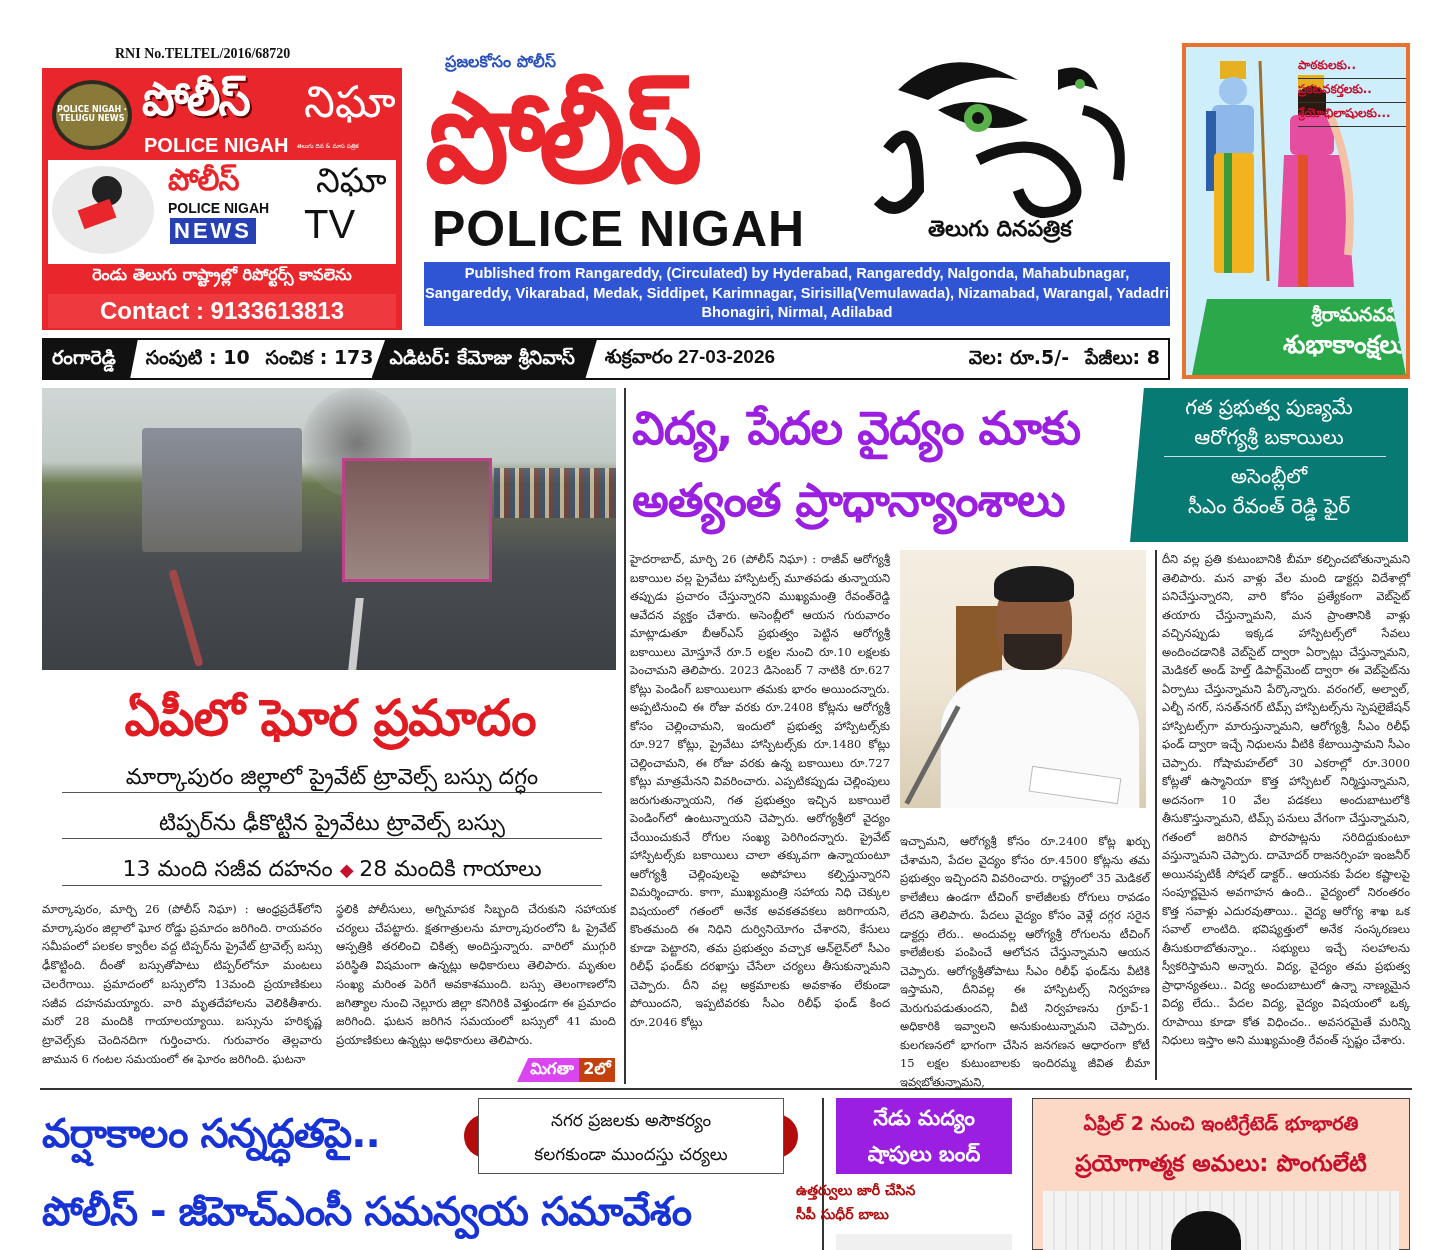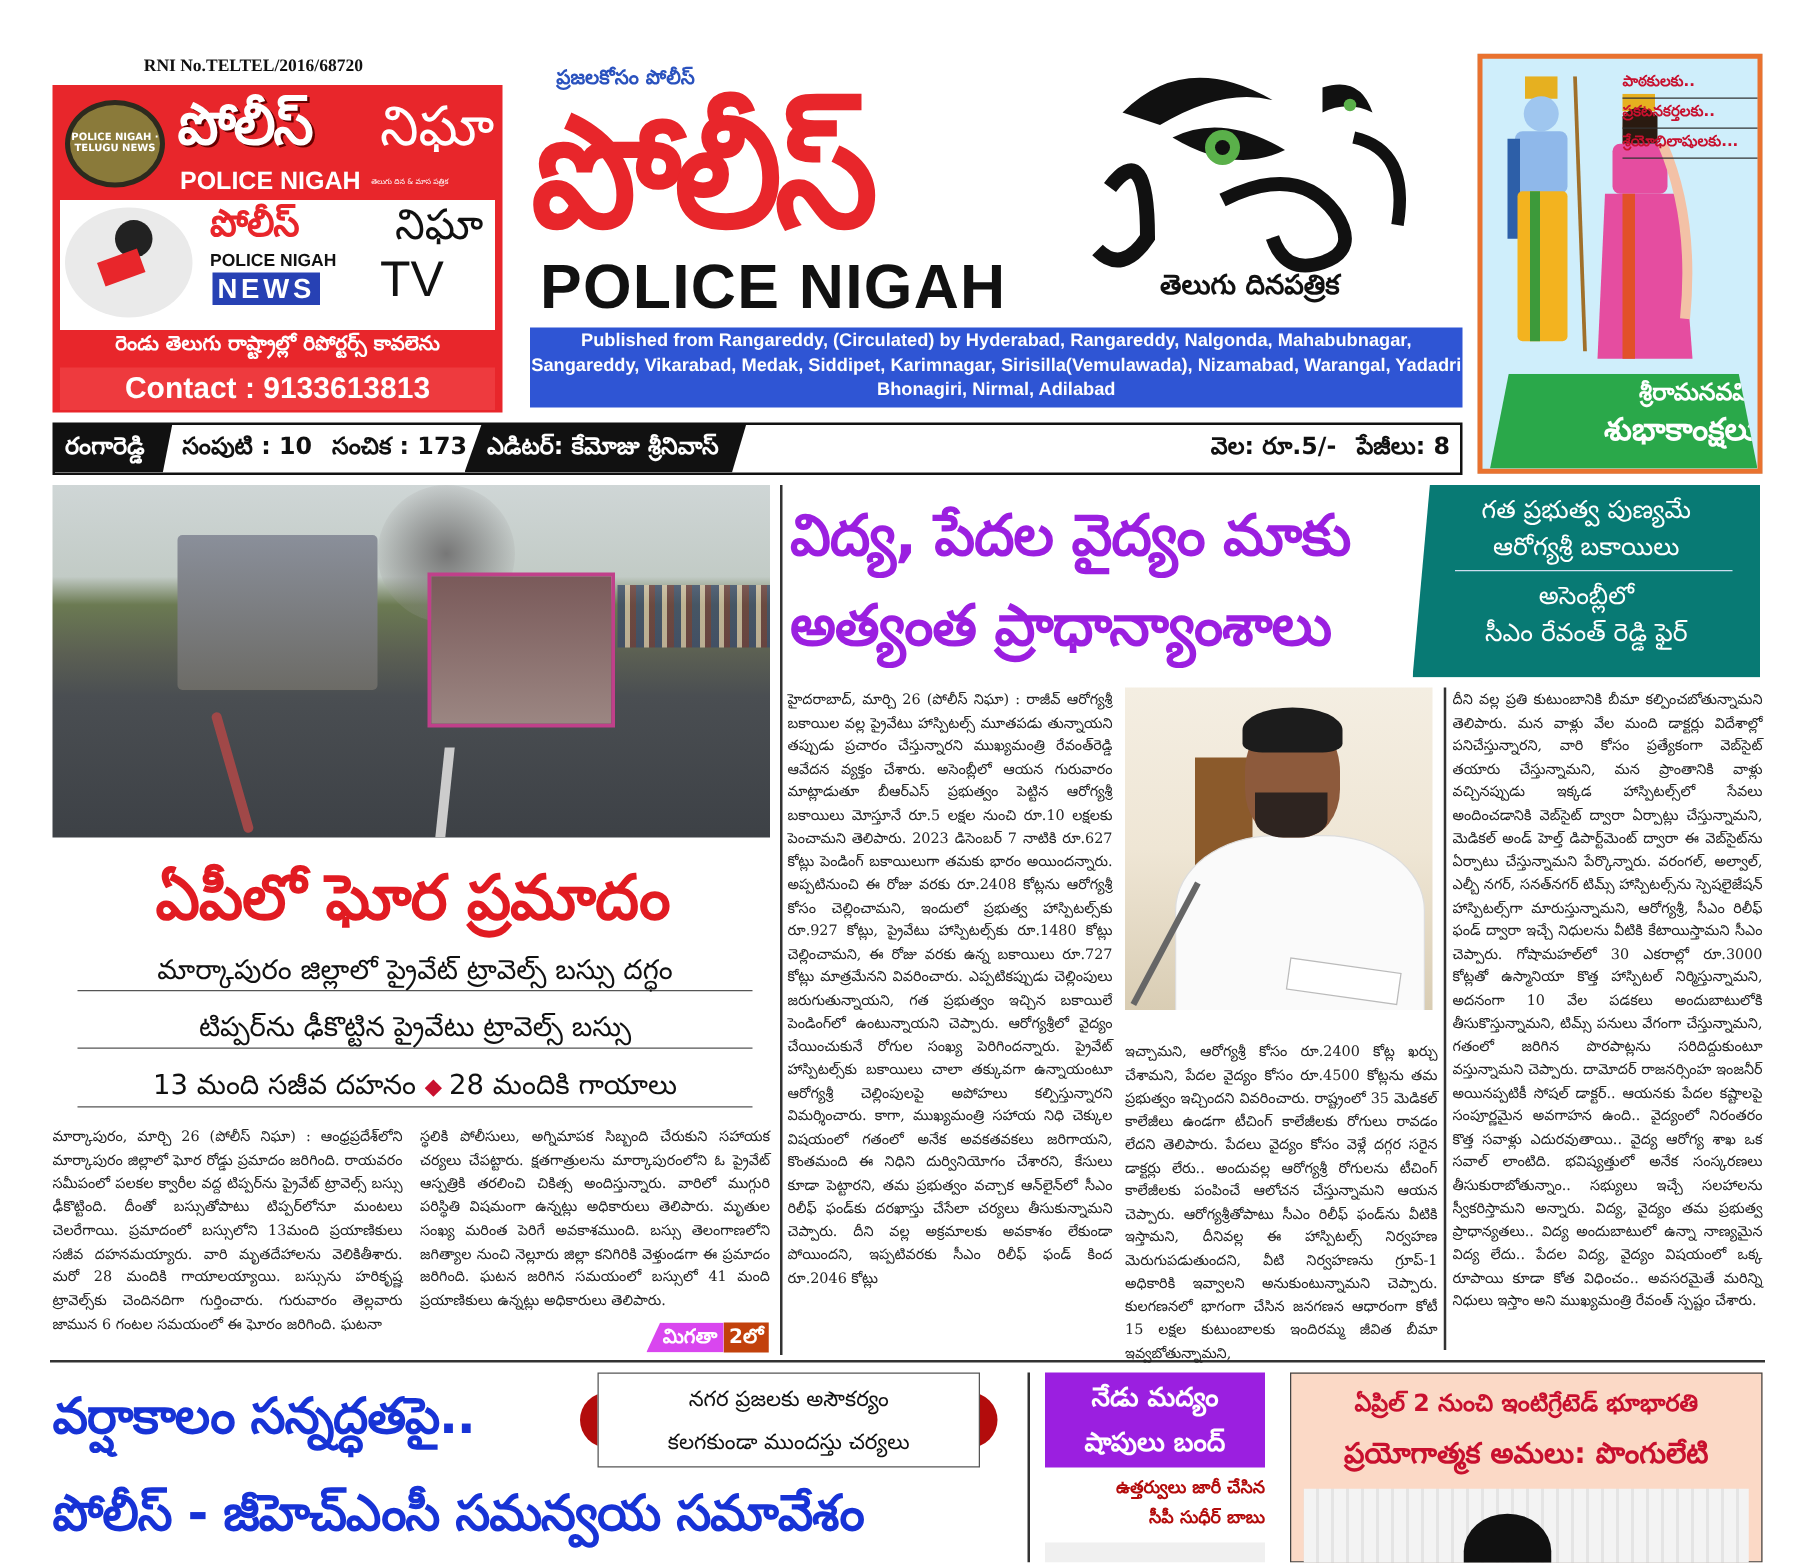--- a/index.html
+++ b/index.html
@@ -115,21 +115,21 @@
 
   
   .b-blue { left: 42px; color: #1733d6; font-weight: bold; font-size: 40px; line-height: 50px; letter-spacing: -1px; }
   .b-blue1 { top: 1108px; }
   .b-blue2 { top: 1186px; }
   .pill-wrap { left: 464px; top: 1098px; width: 334px; height: 76px; }
   .pill-red { position:absolute; left: 0; top: 16px; width: 334px; height: 44px; border-radius: 22px; background: #b30c0c; }
   .pill-box { position:absolute; left: 14px; top: 0; width: 306px; height: 76px; background: #fff; border: 1.5px solid #555;
               text-align:center; font-size: 17px; line-height: 34px; padding-top: 4px; }
   .bar-shops { left: 836px; top: 1098px; width: 176px; height: 76px; background: #9b1fe0; color:#fff; text-align:center; font-size: 21px; line-height: 36px; font-weight: bold; padding-top:2px; }
-  .shops-sub { left: 836px; top: 1178px; width: 176px; text-align:right; color: #b30c0c; font-size: 14px; line-height: 24px; font-weight: bold; }
+  .shops-sub { left: 796px; top: 1178px; width: 176px; text-align:left; color: #b30c0c; font-size: 14px; line-height: 24px; font-weight: bold; }
   .shops-grey { left: 836px; top: 1234px; width: 176px; height: 16px; background:#f0f0f0; }
   .bhu-box { left: 1032px; top: 1098px; width: 378px; height: 152px; background: #fbd9c6; border: 1.5px solid #444; }
   .bhu-h { position:absolute; left: 0; top: 6px; width: 100%; text-align:center; color: #c8102e; font-weight: bold; font-size: 19px; line-height: 36px; }
   .bhu-h2 { position:absolute; left: 0; top: 44px; width: 100%; text-align:center; color: #c8102e; font-weight: bold; font-size: 23px; line-height: 40px; }
   .bhu-photo { position:absolute; left: 10px; top: 92px; width: 356px; height: 60px; background: repeating-linear-gradient(90deg,#f3f3f3 0 10px,#e4e4e4 10px 12px); }
   .bhu-head { position:absolute; left: 128px; top: 20px; width: 70px; height: 60px; border-radius: 50% 50% 0 0; background:#111; }
 </style>
 </head>
 <body>
 
@@ -201,20 +201,21 @@
     <div class="ra-g1">శ్రీరామనవమి</div>
     <div class="ra-g2">శుభాకాంక్షలు</div>
   </div>
 </div>
 
 <div class="abs strip">
   <div class="cell dark slant-r">రంగారెడ్డి</div>
   <div class="cell">సంపుటి : 10</div>
   <div class="cell">సంచిక : 173</div>
   <div class="cell dark slant-both">ఎడిటర్: కేమోజు శ్రీనివాస్</div>
+  <div class="cell date" style="width:240px;">శుక్రవారం 27-03-2026</div>
   <div class="cell" style="margin-left:auto;">వెల: రూ.5/-</div>
   <div class="cell">పేజీలు: 8</div>
 </div>
 
 <div class="abs accident-photo">
   <div class="smoke"></div>
   <div class="bus"></div>
   <div class="tipper"></div>
   <div class="crowd"></div>
   <div class="hose"></div>

